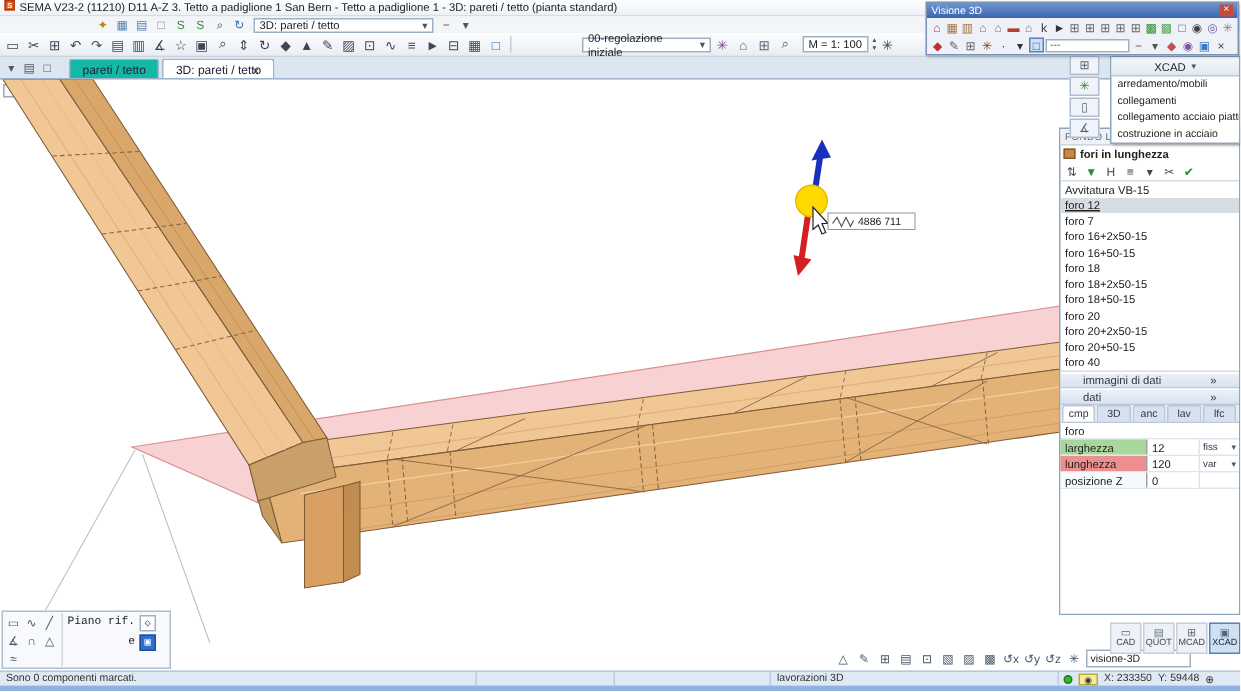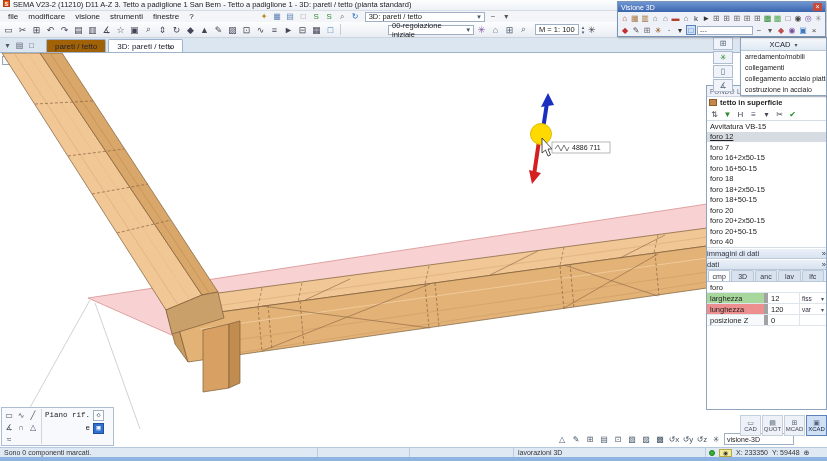--- a/index.html
+++ b/index.html
@@ -25,21 +25,21 @@
   .tbtn{width:13px;height:13px;display:flex;align-items:center;justify-content:center;font-size:9px;color:#445;}
   .tsep{width:1px;height:11px;background:#c4ccd6;margin:0 2px;}
   .preset-combo{width:86px;}
   .scale-box{height:11px;background:#fff;border:1px solid #9fb0c4;display:flex;align-items:center;
              padding:0 3px;font-size:7.5px;margin-left:4px;}
   .spin{display:flex;flex-direction:column;font-size:5px;line-height:5px;color:#456;margin-left:2px;}
   .tabrow{left:0;top:38px;width:827px;height:15px;background:#dce6f1;border-bottom:1px solid #9fb4cc;
           display:flex;align-items:flex-end;padding-left:2px;}
   .tabrow .qicon{margin-bottom:2px;}
   .tab{height:13px;padding:0 8px;display:flex;align-items:center;gap:5px;font-size:8px;
-       border:1px solid #9fb4cc;border-bottom:none;background:#a16207;border-radius:2px 2px 0 0;margin:0 1px;color:#223;}
+       border:1px solid #9fb4cc;border-bottom:none;background:#14b8a6;border-radius:2px 2px 0 0;margin:0 1px;color:#223;}
   .tab.active{background:#fff;}
   .tab-close{color:#333;font-size:8px;}
 
   
   #scene{left:0;top:53px;}
   .origin-icon{left:2px;top:56px;width:9px;height:9px;border:1px solid #9aa7b5;color:#9aa7b5;
                font-size:7px;line-height:8px;text-align:center;background:#f6f8fa;}
 
   
   .v3d{left:617px;top:1px;width:209px;background:#eef2f8;border:1px solid #7a94b8;box-shadow:1px 1px 2px rgba(0,0,0,.25);z-index:40;}
@@ -67,31 +67,31 @@
   .wp-title{height:11px;background:#eef2f8;border-bottom:1px solid #ccd6e2;display:flex;align-items:center;
             justify-content:space-between;padding:0 3px;font-size:6.5px;color:#667;letter-spacing:.3px;}
   .wp-cat{height:11px;display:flex;align-items:center;gap:3px;padding:0 2px;font-size:7.5px;font-weight:bold;color:#222;}
   .wp-cat-icon{width:8px;height:7px;background:#c8874a;border:1px solid #8a5a28;}
   .wp-tools{height:13px;display:flex;align-items:center;gap:2px;padding:0 2px;border-bottom:1px solid #d4dce6;}
   .wp-tbtn{width:11px;height:11px;display:flex;align-items:center;justify-content:center;font-size:8px;color:#445;}
   .lib-list{flex:0 0 127px;overflow:hidden;border-bottom:1px solid #d4dce6;}
   .lib-item{height:10.5px;display:flex;align-items:center;padding:0 3px;font-size:7.5px;color:#222;white-space:nowrap;}
   .lib-item.selected{background:#d7dce2;text-decoration:underline;}
   .wp-sec{height:11px;background:linear-gradient(#eaf0f8,#d8e3f0);border-top:1px solid #fff;border-bottom:1px solid #b9c7d8;
-          display:flex;align-items:center;justify-content:space-between;padding:0 0;font-size:7.5px;color:#334;}
+          display:flex;align-items:center;justify-content:space-between;padding:0 15px;font-size:7.5px;color:#334;}
   .wp-tabs{height:12px;display:flex;align-items:flex-end;background:#e4ecf5;border-bottom:1px solid #b9c7d8;padding:1px 1px 0;}
   .wp-tab{flex:1;height:11px;display:flex;align-items:center;justify-content:center;font-size:7px;color:#334;
           border:1px solid #b9c7d8;border-bottom:none;background:#d8e2ee;border-radius:2px 2px 0 0;margin-right:1px;}
   .wp-tab.active{background:#fff;}
   .grid-group{height:11px;display:flex;align-items:center;padding:0 3px;font-size:7.5px;border-bottom:1px solid #dfe5ec;color:#222;}
   .grid-row{height:11px;display:flex;border-bottom:1px solid #dfe5ec;font-size:7.5px;}
   .g-label{width:57px;display:flex;align-items:center;padding:0 3px;background:#f7fafc;color:#222;}
   .grid-row.tone-green .g-label{background:#a8d79c;}
   .grid-row.tone-red .g-label{background:#ee8f8f;}
-  .g-value{width:35px;display:flex;align-items:center;padding:0 3px;border-left:4px solid #a3a3a3;background:#fff;}
+  .g-value{width:35px;display:flex;align-items:center;padding:0 3px;border-left:1px solid #a3a3a3;background:#fff;}
   .g-mode{flex:1;display:flex;align-items:center;justify-content:space-between;padding:0 2px;border-left:1px solid #dfe5ec;font-size:6.5px;color:#334;}
   .g-caret{font-size:6px;color:#456;font-style:normal;}
   .g-mode-text{font-style:normal;}
   .wp-rest{flex:1;background:#fff;}
 
   
   .minipanel{left:1px;top:407px;width:113px;height:39px;background:#f7f9fc;border:1px solid #aebdd0;z-index:15;
              display:flex;padding:1px;gap:2px;}
   .mp-icons{display:grid;grid-template-columns:repeat(3,12px);grid-auto-rows:12px;gap:0;}
   .mp-icon{display:flex;align-items:center;justify-content:center;font-size:8px;color:#456;}
@@ -123,29 +123,20 @@
 <body>
 
 <div id="app">
 
   <div class="abs titlebar">
     <span class="app-icon">S</span>
     <span>SEMA  V23-2 (11210) D11 A-Z 3. Tetto a padiglione 1 San Bern - Tetto a padiglione 1  - 3D: pareti / tetto (pianta standard)</span>
   </div>
 
   <div class="abs menubar">
-    <div style="display:flex">
-
-    <span class="menu-item">file</span>
-        <span class="menu-item">modificare</span>
-        <span class="menu-item">visione</span>
-        <span class="menu-item">strumenti</span>
-        <span class="menu-item">finestre</span>
-        <span class="menu-item">?</span>
-      </div>
     <div class="qicons">
 
     <span class="qicon" style="color: rgb(184, 134, 11);">✦</span>
         <span class="qicon" style="color: rgb(90, 127, 181);">▦</span>
         <span class="qicon" style="color: rgb(90, 127, 181);">▤</span>
         <span class="qicon" style="color: rgb(136, 136, 136);">□</span>
         <span class="qicon" style="color: rgb(46, 139, 46);">S</span>
         <span class="qicon" style="color: rgb(46, 139, 46);">S</span>
         <span class="qicon" style="color: rgb(85, 85, 85);">⌕</span>
         <span class="qicon" style="color: rgb(42, 111, 192);">↻</span>
@@ -385,21 +376,21 @@
       </div>
   </div>
 
   <div class="abs wpanel">
     <div class="wp-title">
       <span>FONDO LAVORO 7.0</span>
       <span>▴</span>
     </div>
     <div class="wp-cat">
       <span class="wp-cat-icon"></span>
-      <span>tetto in superficie</span>
+      <span>fori in lunghezza</span>
     </div>
     <div class="wp-tools">
 
     <span class="wp-tbtn">⇅</span>
         <span class="wp-tbtn" style="color: rgb(46, 139, 46);">▼</span>
         <span class="wp-tbtn">H</span>
         <span class="wp-tbtn">≡</span>
         <span class="wp-tbtn">▾</span>
         <span class="wp-tbtn">✂</span>
         <span class="wp-tbtn" style="color: rgb(29, 143, 29);">✔</span>

